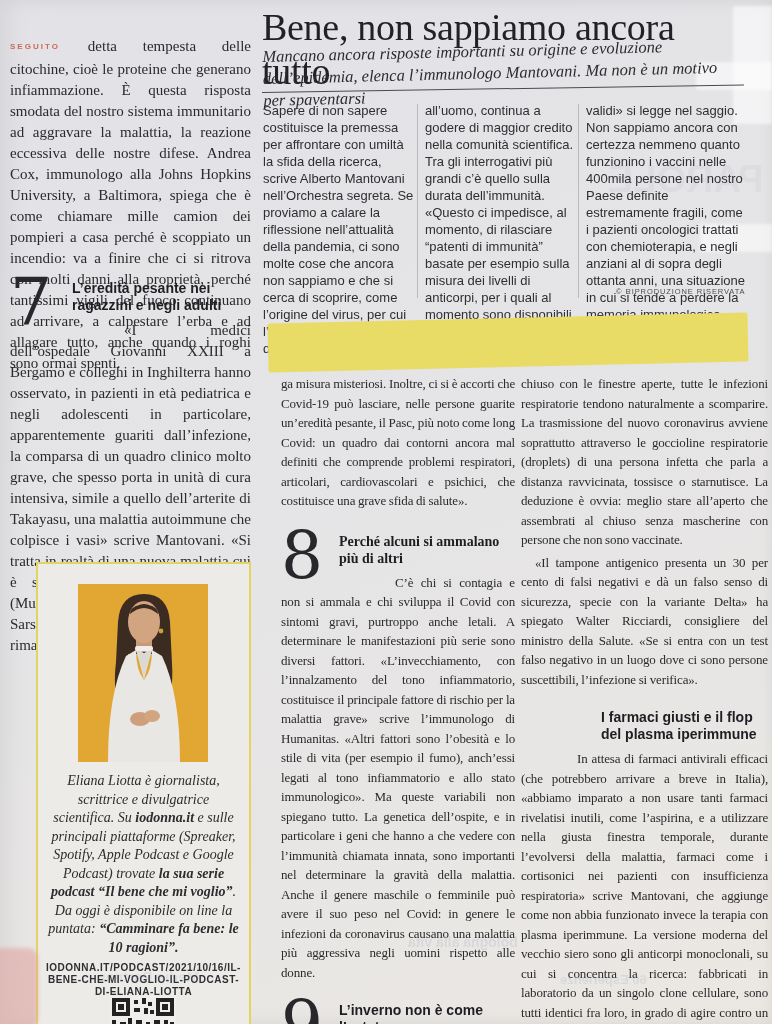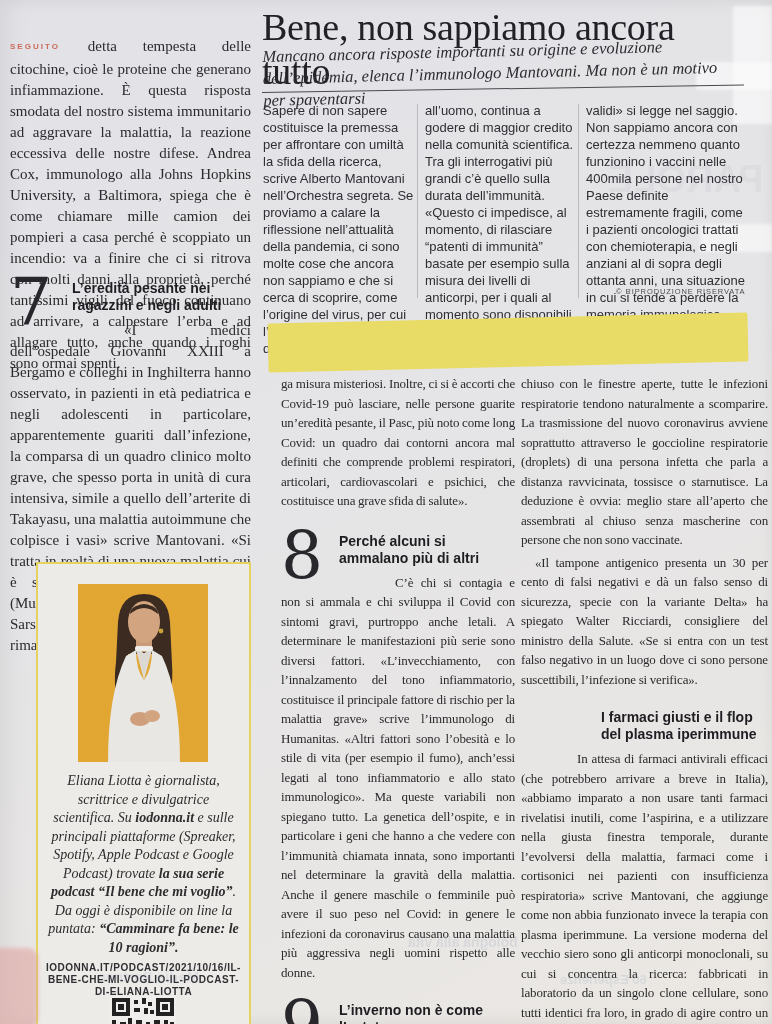--- a/index.html
+++ b/index.html
@@ -151,21 +151,21 @@
           <rect x="18" y="31" width="2" height="1"></rect>
       </g>
     </svg>
   </div>
 
   <div class="abs" style="left:281px;top:374px;width:234px;">
     <div class="serif-md">ga misura misteriosi. Inoltre, ci si è accorti che Covid-19 può lasciare, nelle persone guarite un’eredità pesante, il Pasc, più noto come long Covid: un quadro dai contorni ancora mal definiti che comprende problemi respiratori, articolari, cardiovascolari e psichici, che costituisce una grave sfida di salute».</div>
 
     <div class="clearfix" style="margin-top:14px;">
       <div class="sec-num">8</div>
-      <div class="sec-head" style="margin-left:24px;">Perché alcuni si ammalano più di altri</div>
+      <div class="sec-head" style="margin-left:24px;font-family:Liberation Serif, serif;">Perché alcuni si ammalano più di altri</div>
       <div class="serif-md ind">C’è chi si contagia e non si ammala e chi sviluppa il Covid con sintomi gravi, purtroppo anche letali. A determinare le manifestazioni più serie sono diversi fattori. «L’invecchiamento, con l’innalzamento del tono infiammatorio, costituisce il principale fattore di rischio per la malattia grave» scrive l’immunologo di Humanitas. «Altri fattori sono l’obesità e lo stile di vita (per esempio il fumo), anch’essi legati al tono infiammatorio e allo stato immunologico». Ma queste variabili non spiegano tutto. La genetica dell’ospite, e in particolare i geni che hanno a che vedere con l’immunità chiamata innata, sono importanti nel determinare la gravità della malattia. Anche il genere maschile o femminile può avere il suo peso nel Covid: in genere le infezioni da coronavirus causano una malattia più aggressiva negli uomini rispetto alle donne.</div>
     </div>
 
     <div class="clearfix" style="margin-top:12px;">
       <div class="sec-num">9</div>
       <div class="sec-head" style="margin-left:58px;">L’inverno non è come l’estate</div>
 
     </div>
   </div>
 

